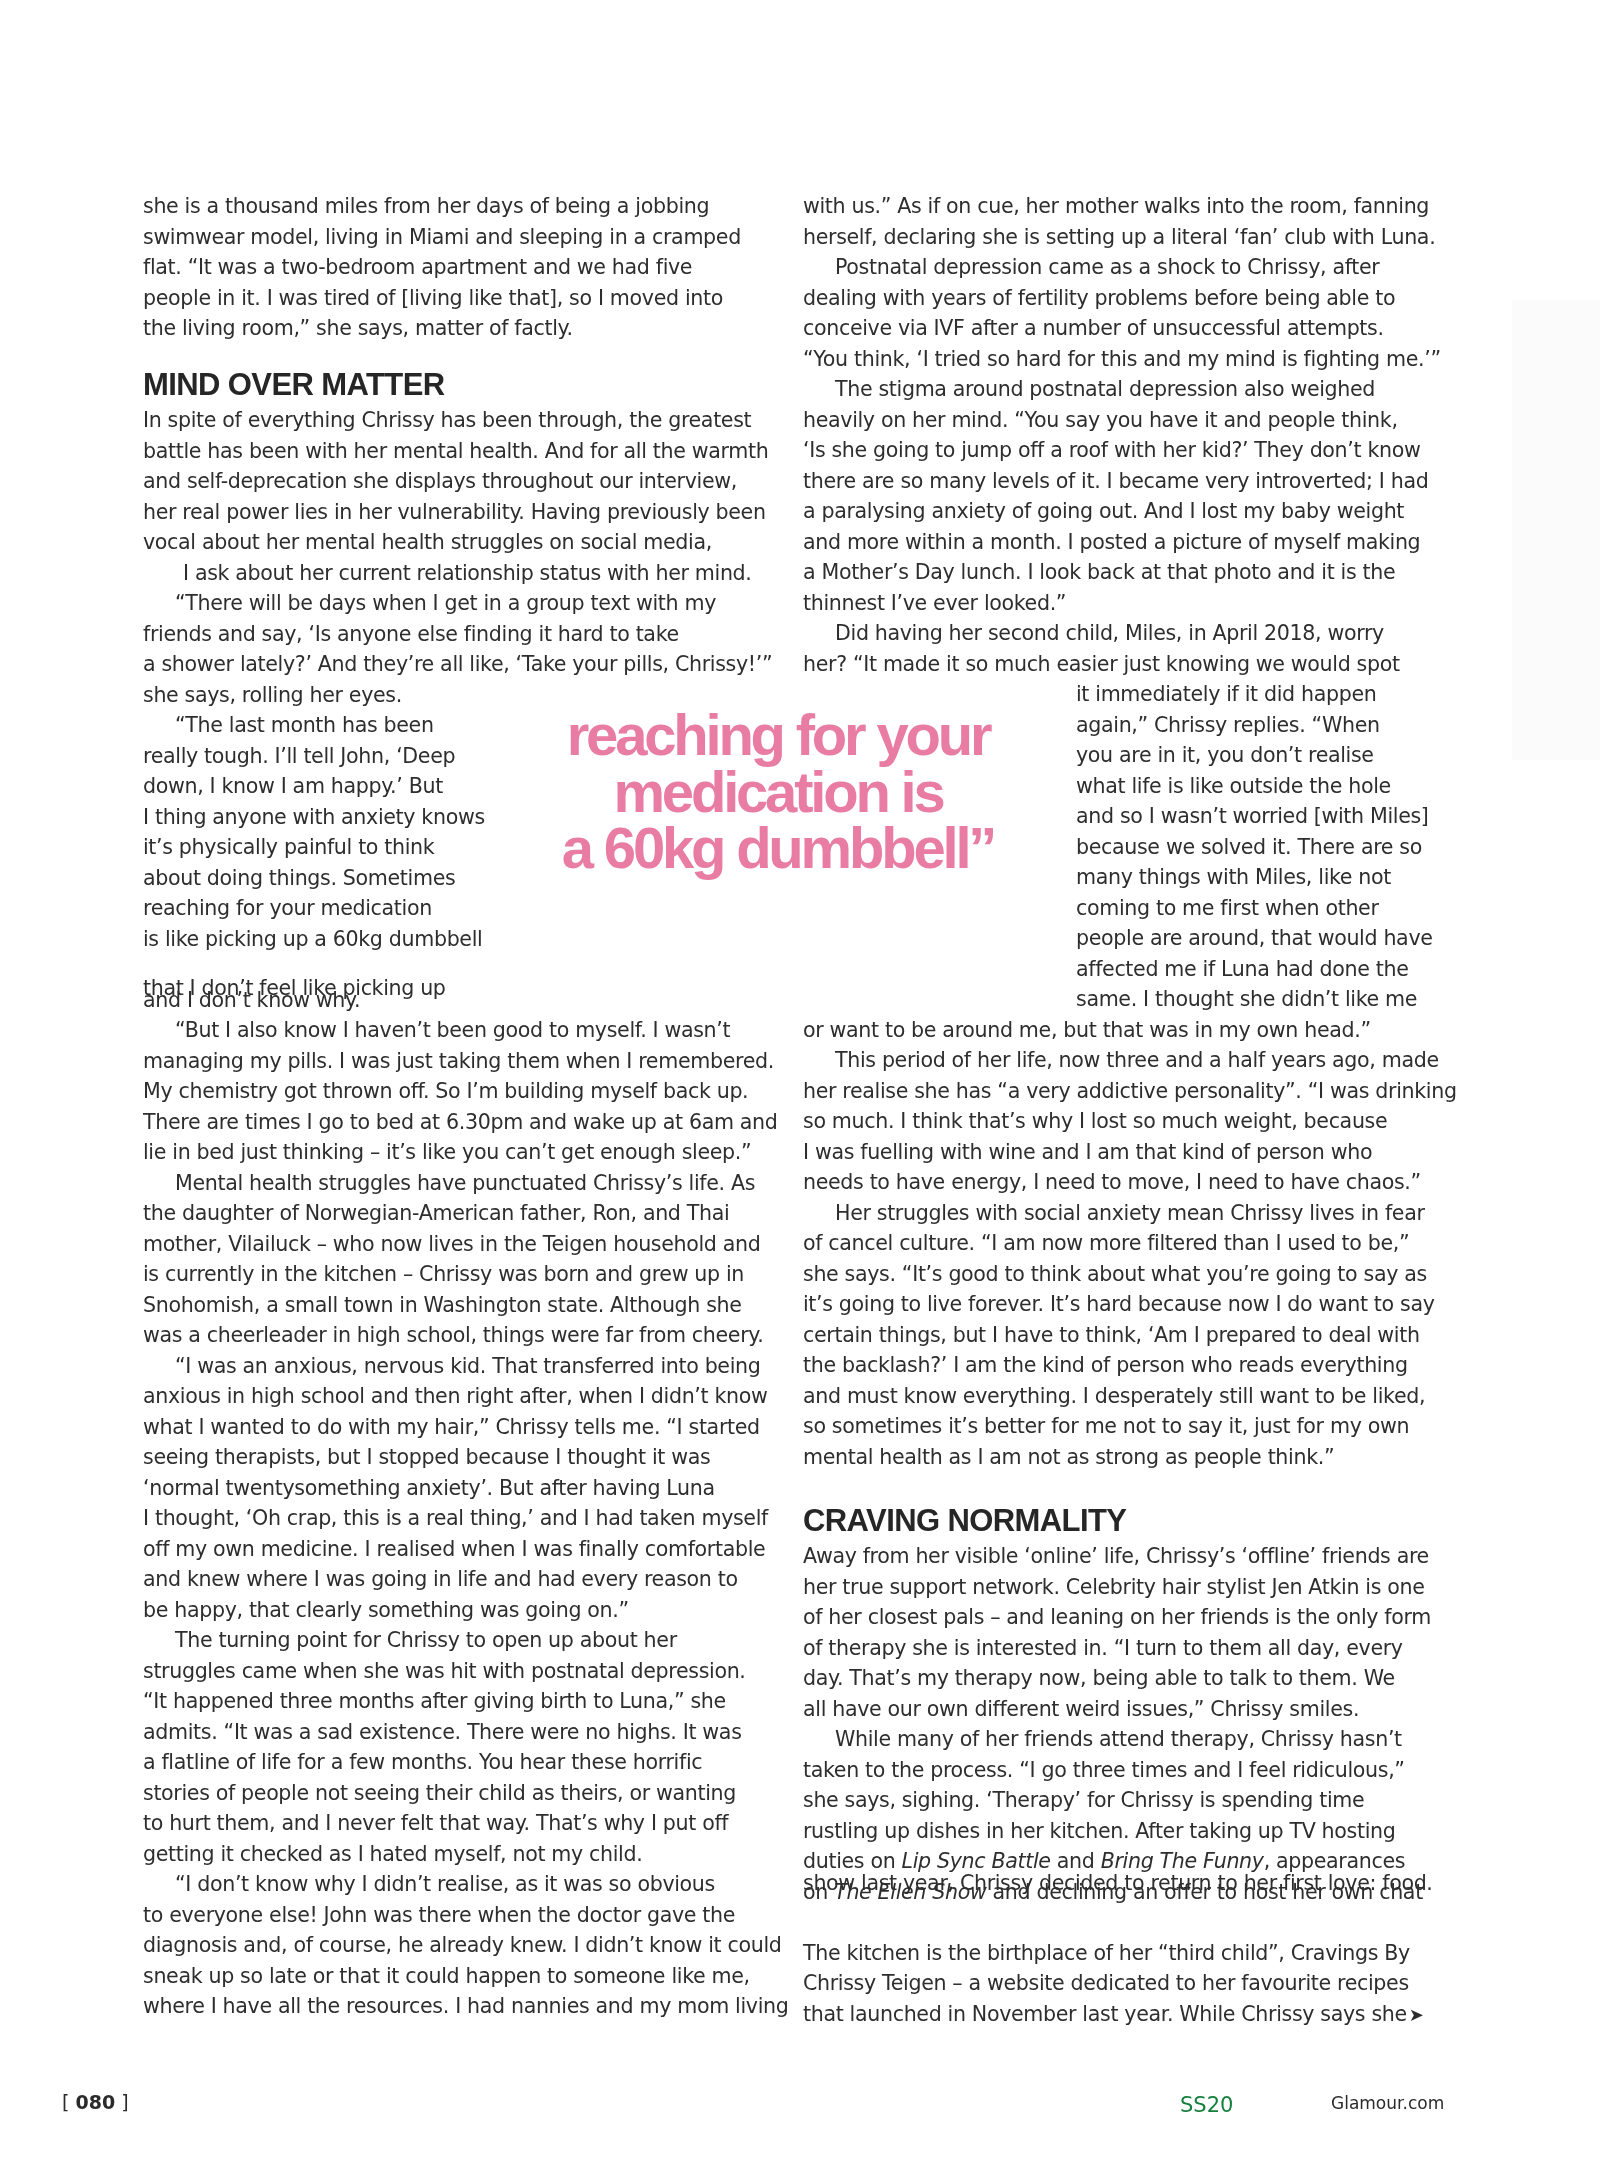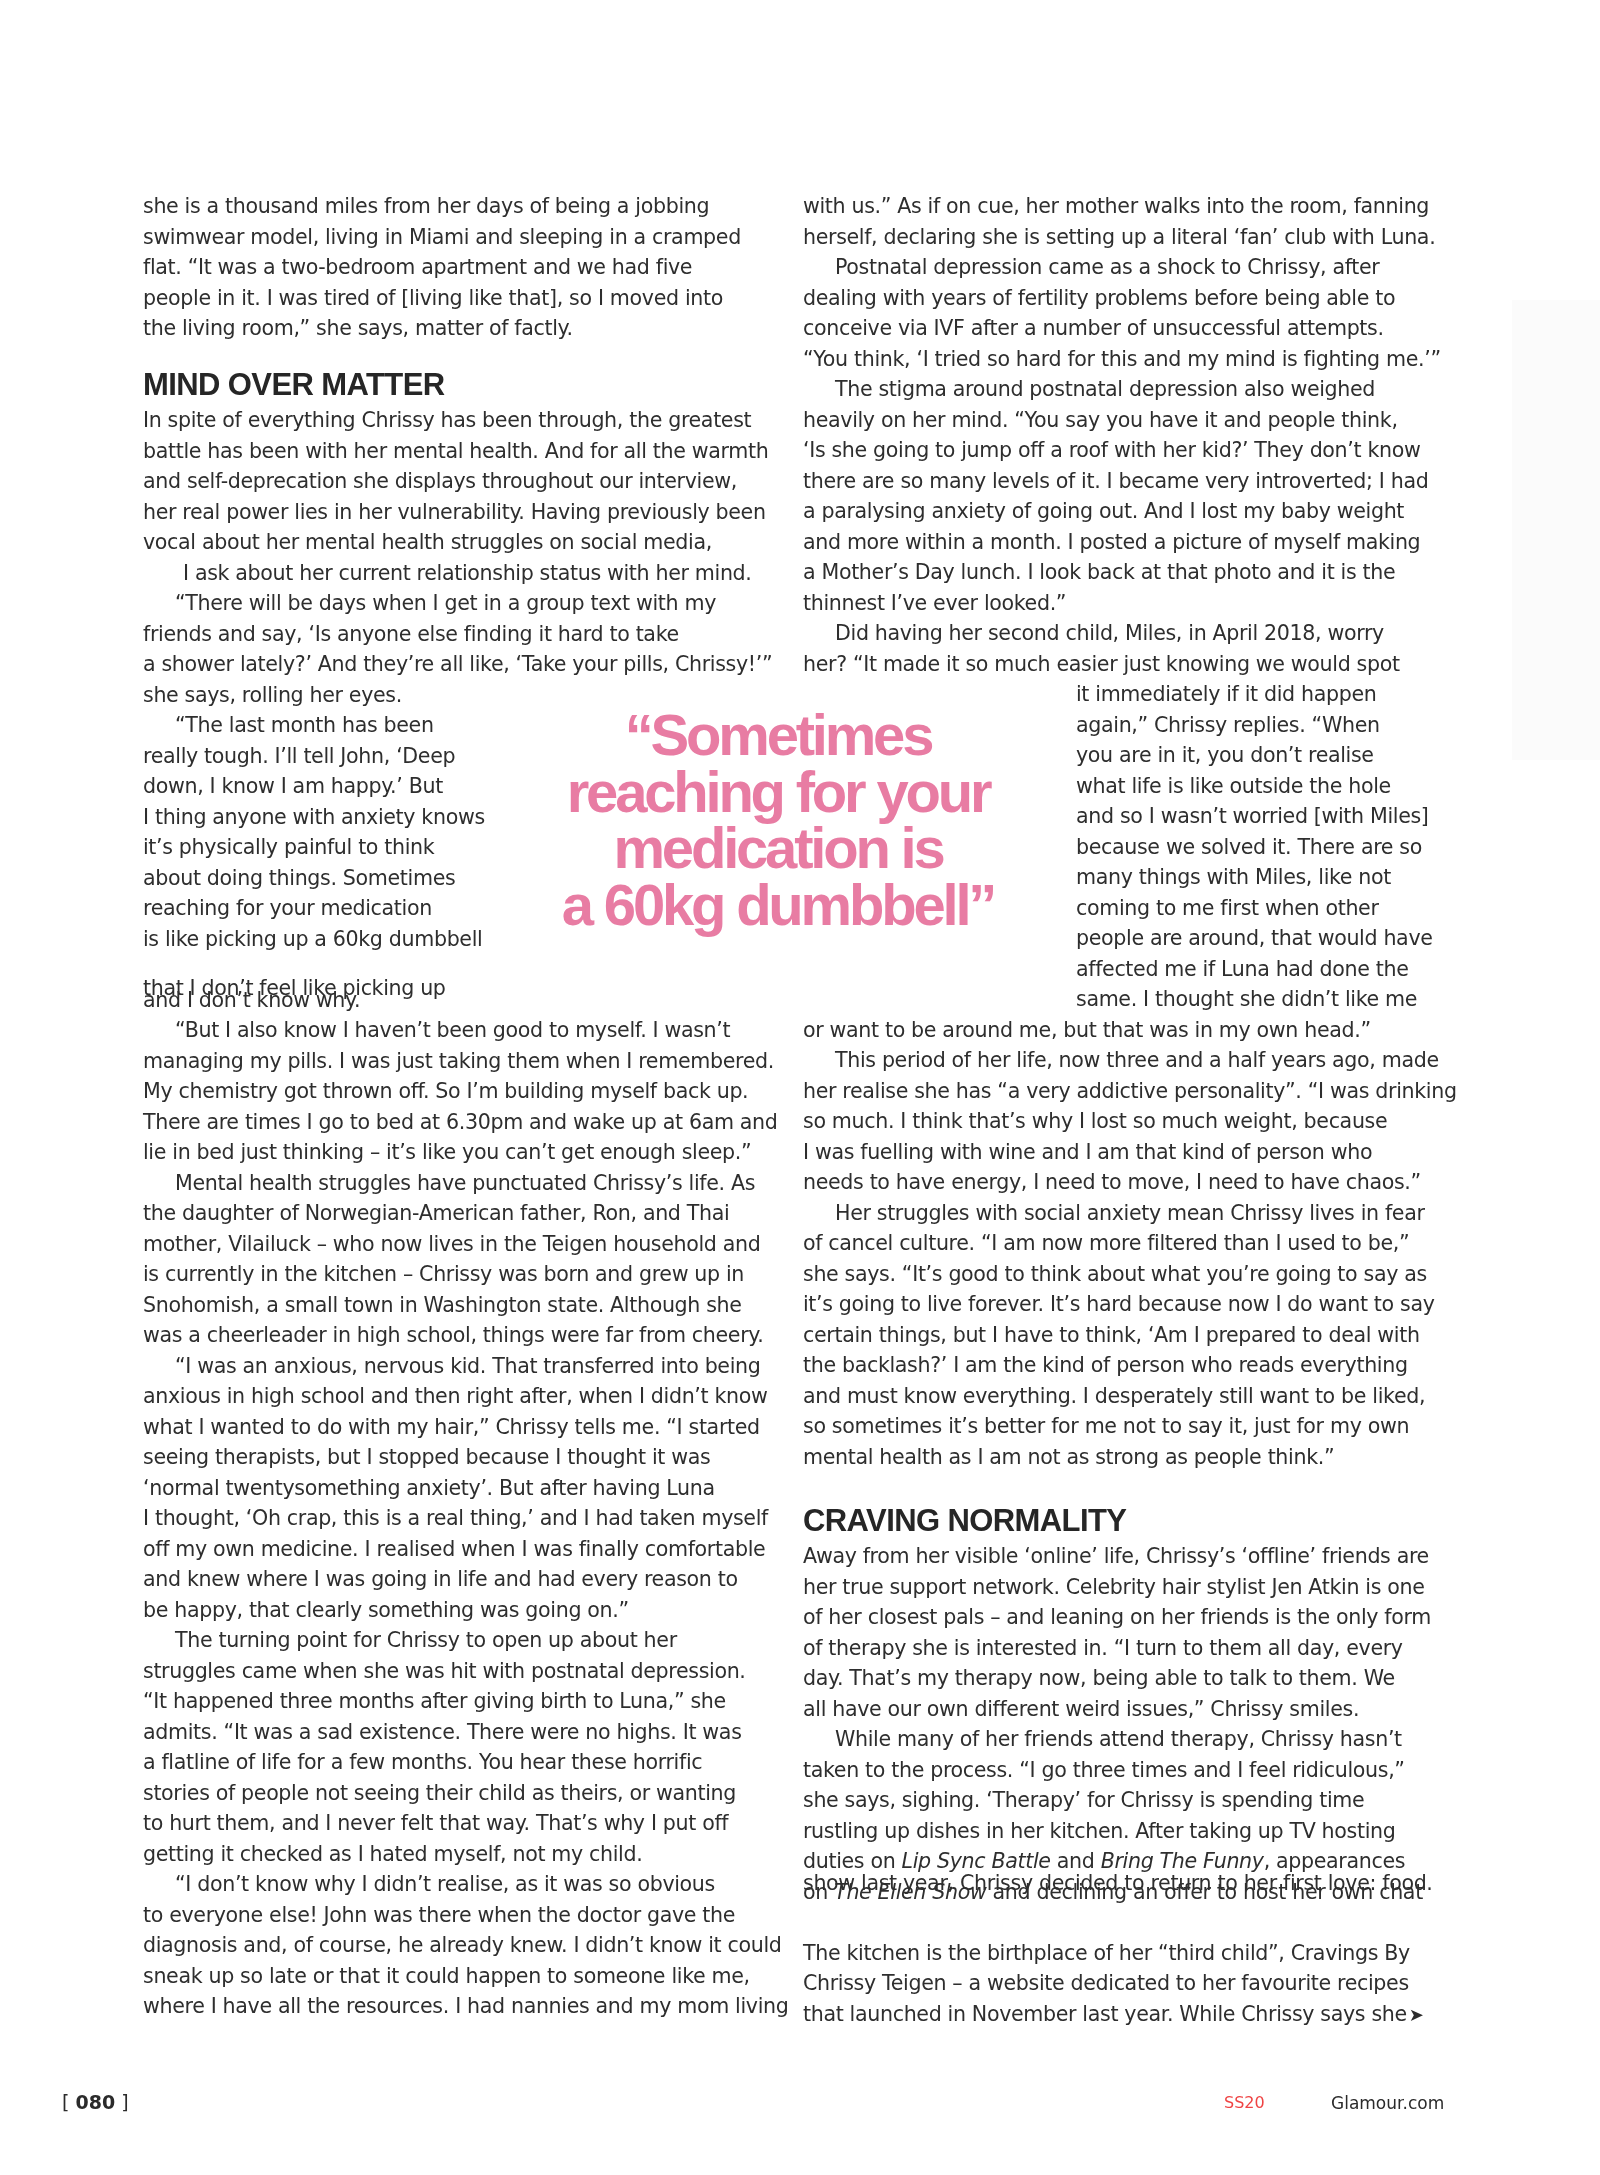--- a/index.html
+++ b/index.html
@@ -37,21 +37,21 @@
     letter-spacing: -3.2px; color: #e87ca3;
   }
   .pullquote span { display: block; }
   .arrow { font-size: 18px; color: #2b2b2b; margin-left: 2px; }
   .footer-page {
     position: absolute; left: 62px; top: 2091px;
     font-size: 19px; color: #2b2b2b;
   }
   .footer-page b { font-weight: 700; }
   .footer-issue {
-    position: absolute; left: 1224px; top: 2093px; font-size: 16px; color: #ef4444;
+    position: absolute; left: 1180px; top: 2093px; font-size: 21px; color: #15803d;
   }
   .footer-site {
     position: absolute; left: 1331px; top: 2093px; font-size: 17px; color: #2b2b2b;
   }
 </style>
 </head>
 <body>
 
 <div class="paper-edge"></div>
 
@@ -111,21 +111,20 @@
     <div class="ln" style="top: 1808px;">to hurt them, and I never felt that way. That’s why I put off</div>
     <div class="ln" style="top: 1838.5px;">getting it checked as I hated myself, not my child.</div>
     <div class="ln ind" style="top: 1869px;">“I don’t know why I didn’t realise, as it was so obvious</div>
     <div class="ln" style="top: 1899.5px;">to everyone else! John was there when the doctor gave the</div>
     <div class="ln" style="top: 1930px;">diagnosis and, of course, he already knew. I didn’t know it could</div>
     <div class="ln" style="top: 1960.5px;">sneak up so late or that it could happen to someone like me,</div>
     <div class="ln" style="top: 1991px;">where I have all the resources. I had nannies and my mom living</div>
   </div>
 
 <div class="pullquote" id="pullquote">
-    <span>“Sometimes</span>
     <span>reaching for your</span>
     <span>medication is</span>
     <span>a 60kg dumbbell”</span>
   </div>
 
 <div class="col col-right" id="right-col">
     <div class="ln" style="top: 191px;">with us.” As if on cue, her mother walks into the room, fanning</div>
     <div class="ln" style="top: 221.5px;">herself, declaring she is setting up a literal ‘fan’ club with Luna.</div>
     <div class="ln ind" style="top: 252px;">Postnatal depression came as a shock to Chrissy, after</div>
     <div class="ln" style="top: 282.5px;">dealing with years of fertility problems before being able to</div>

